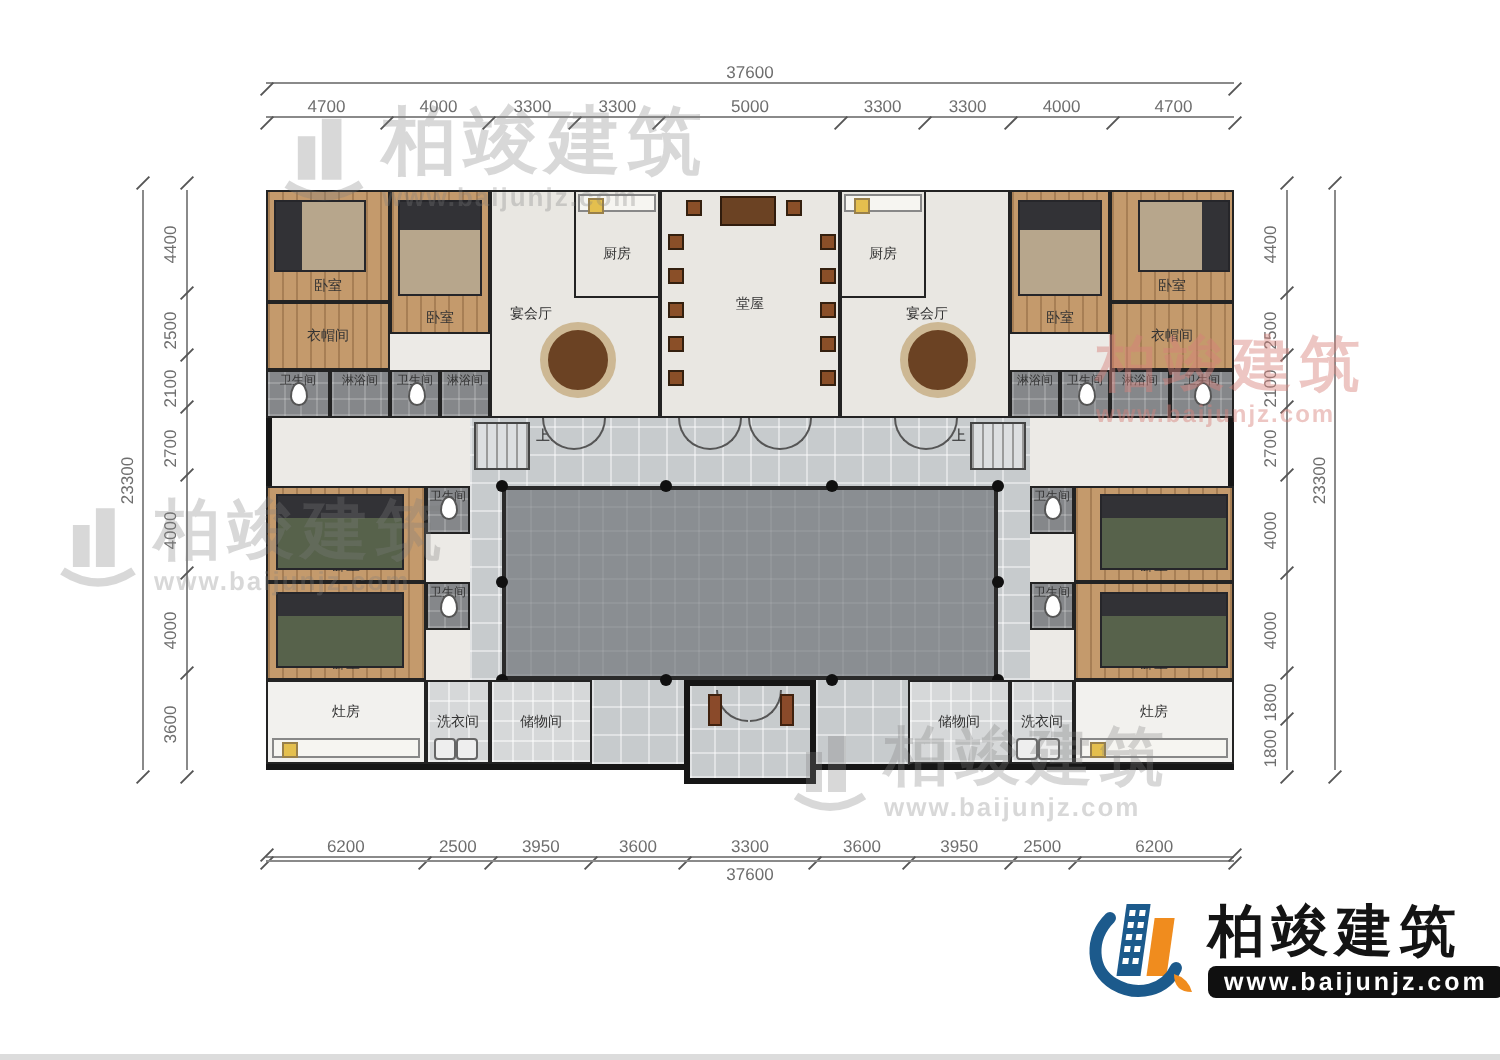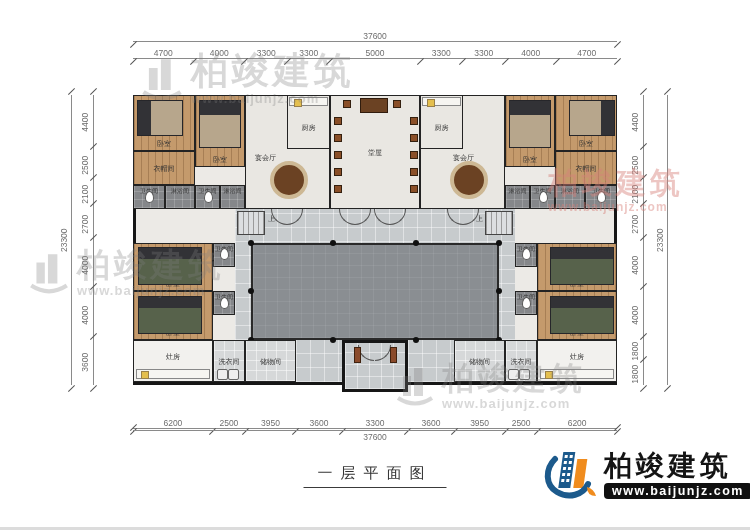--- a/index.html
+++ b/index.html
@@ -430,21 +430,20 @@
     <svg width="40" height="44" viewBox="0 0 40 44">
         <path d="M8 32 V12 h8 v20 z M19 32 V4 h9 v28 z" fill="currentColor"></path>
         <path d="M3 34 q17 11 34 0" stroke="currentColor" fill="none" stroke-width="4"></path>
       </svg>
     <div>
         <div class="wm-name" style="font-size:32px;">柏竣建筑</div>
          <div class="wm-url">www.baijunjz.com</div>
       </div>
   </div>
 
-  <div class="title">一层平面图</div>
 
   <div class="logo">
     <svg width="56" height="56" viewBox="0 0 56 56">
       <g transform="skewX(-8) translate(6 0)">
         <rect x="16" y="5" width="12" height="36" fill="#1c5a8c"></rect>
         <g fill="#ffffff">
           <rect x="18" y="8" width="3" height="3"></rect>
             <rect x="23" y="8" width="3" height="3"></rect>
           <rect x="18" y="14" width="3" height="3"></rect>
             <rect x="23" y="14" width="3" height="3"></rect>

